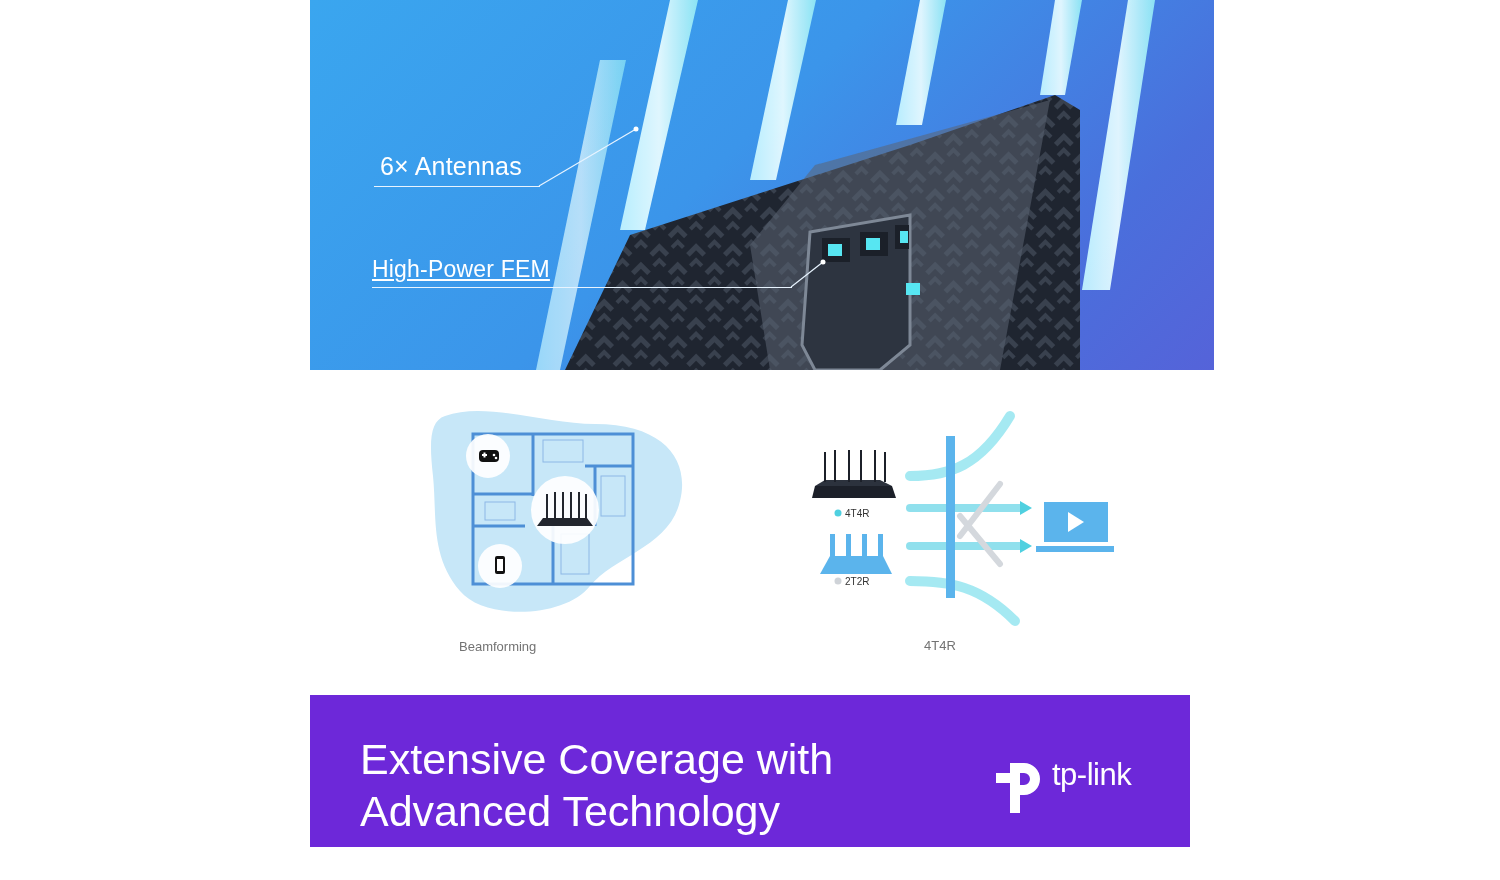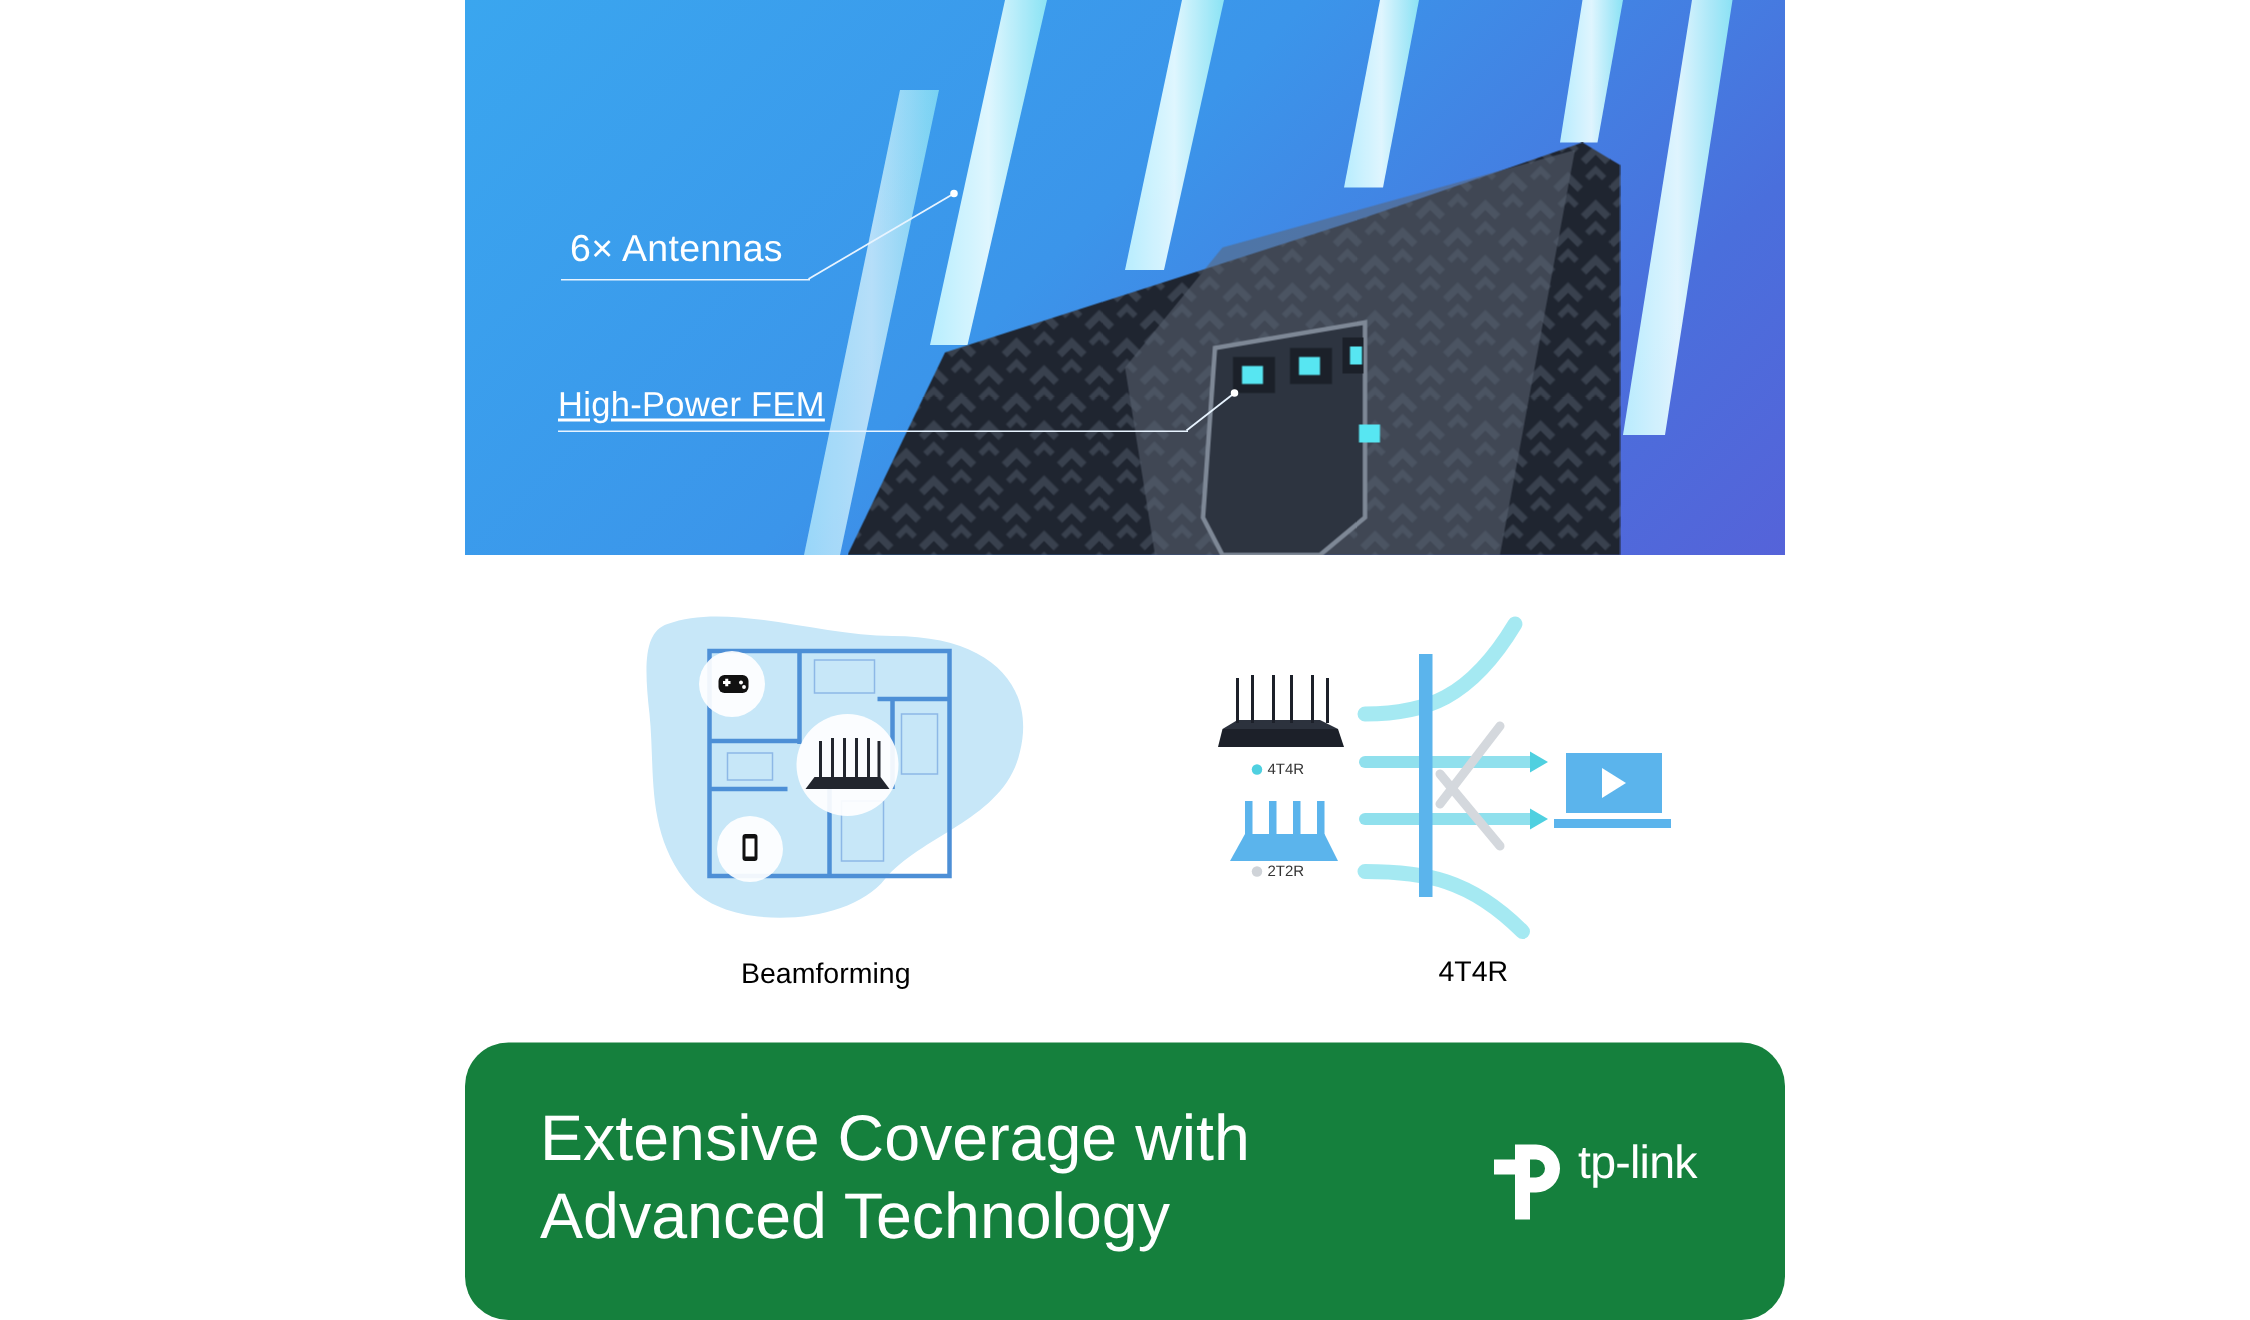--- a/index.html
+++ b/index.html
@@ -1,27 +1,27 @@
 <!DOCTYPE html>
 <html><head>
 <meta charset="utf-8">
 <style>
   html,body{margin:0;padding:0;}
   body{width:1500px;height:880px;background:#ffffff;position:relative;overflow:hidden;font-family:"Liberation Sans","DejaVu Sans",sans-serif;}
   .panel{position:absolute;left:310px;width:880px;}
   
-  .hero{top:0;height:370px;overflow:hidden;background:linear-gradient(135deg,#3aa6ef 0%,#3b95ea 45%,#4a6fdc 80%,#5563d9 100%);}
+  .hero{top:0;height:370px;overflow:hidden;background:linear-gradient(135deg,#3aa6ef 0%,#3b95ea 45%,#4a6fdc 80%,#5563d9 100%);padding-left:24px;}
   .hero svg{position:absolute;left:0;top:0;}
   .callout{position:absolute;color:#ffffff;font-size:25px;letter-spacing:0.2px;}
   .callout-line{position:absolute;height:1px;background:#e8f4ff;}
   
   .mid{top:370px;height:325px;background:#fff;}
-  .feature-label{position:absolute;font-size:19px;color:#000000;margin-left:35px;}
+  .feature-label{position:absolute;font-size:13px;color:#737373;}
   
-  .banner{top:695px;height:185px;background:#15803d;border-radius:29px;}
+  .banner{top:695px;height:152px;background:#6d28d9;}
   .headline{position:absolute;left:50px;top:38px;color:#fff;font-size:43px;line-height:52px;}
   .logo{position:absolute;left:678px;top:62px;display:flex;}
   .logo-text{color:#fff;font-size:31px;margin-left:6px;letter-spacing:-0.5px;}
 </style>
 </head>
 <body>
 
 <div class="panel hero">
   <svg width="880" height="370" viewBox="0 0 880 370">
     <defs>

